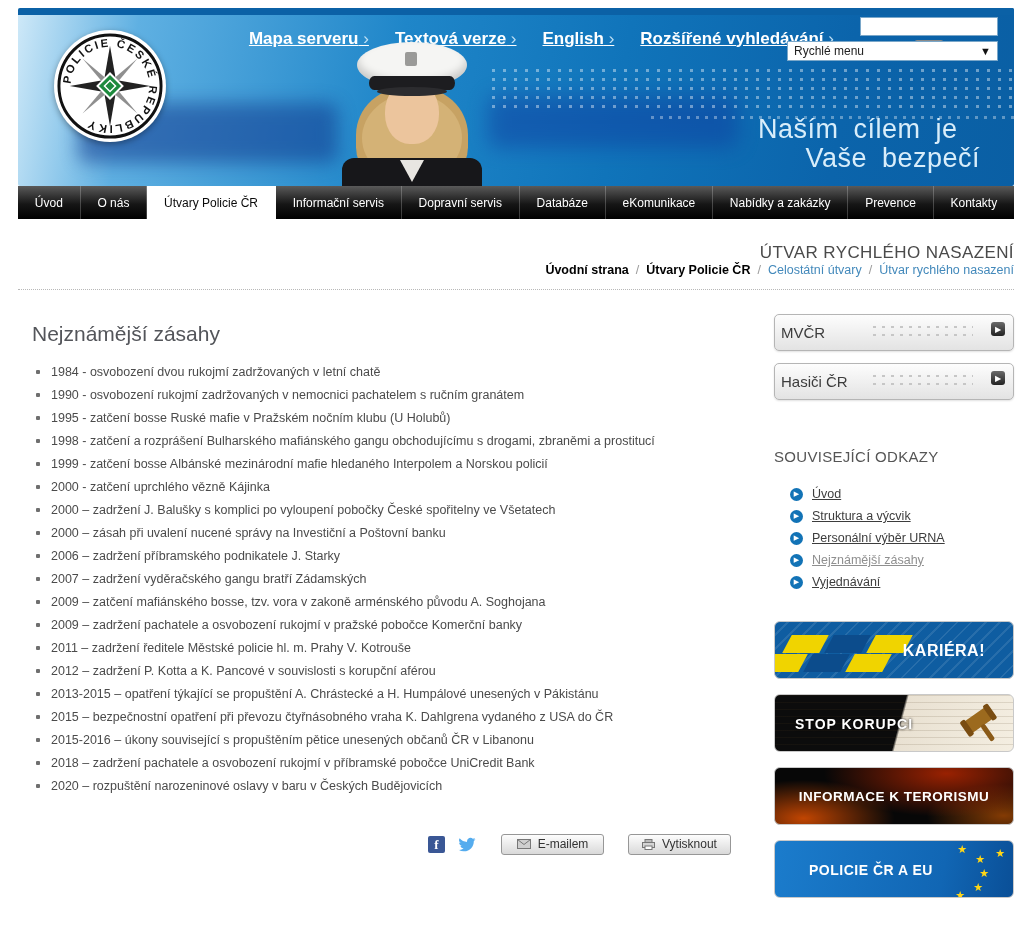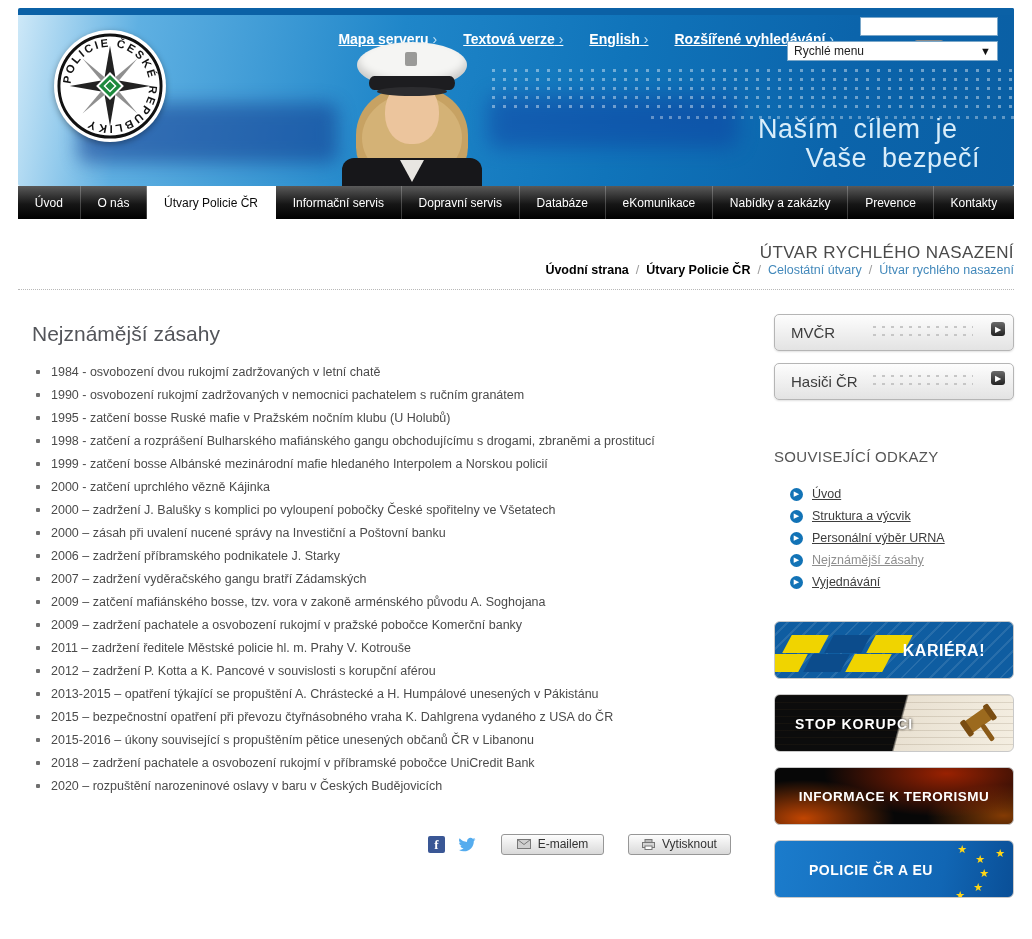--- a/index.html
+++ b/index.html
@@ -16,21 +16,21 @@
   .dots-a { position:absolute; left:470px; top:58px; width:530px; height:46px;
     background-image:radial-gradient(circle, rgba(255,255,255,.4) 1.5px, transparent 1.7px); background-size:11px 9px; }
   .dots-b { position:absolute; left:630px; top:105px; width:380px; height:9px;
     background-image:radial-gradient(circle, rgba(255,255,255,.35) 1.5px, transparent 1.7px); background-size:9px 9px; }
 
   .logo { position:absolute; left:36px; top:22px; width:112px; height:112px; background:#fff; border-radius:50%;
     box-shadow:0 2px 6px rgba(0,0,0,.35); display:flex; align-items:center; justify-content:center; }
   .logo svg { width:108px; height:108px; }
 
   .header-top { position:absolute; top:9px; left:0; right:16px; display:flex; justify-content:flex-end; align-items:center; gap:26px; }
-  .top-link { color:#fff; font-size:14px; font-weight:bold; text-decoration:underline; cursor:pointer; white-space:nowrap; }
+  .top-link { color:#fff; font-size:17px; font-weight:bold; text-decoration:underline; cursor:pointer; white-space:nowrap; }
   .top-link::after { content:" ›"; text-decoration:none; color:#bfe0f5; font-weight:normal; }
   .search-group { display:flex; align-items:center; gap:4px;flex-direction:column; }
   .search-input { width:138px; height:19px; border:1px solid #7aa7c9; background:#fff; font-size:12px; padding:0 4px; }
   .ok-btn { height:20px; min-width:30px; font-size:11px; color:#222; border:1px solid #8a8a8a; border-radius:3px;
     background:linear-gradient(#fefefe,#cfcfcf); cursor:pointer; }
   .quick-menu { position:absolute; top:33px; right:16px; width:211px; height:20px; background:#fff; border:1px solid #7aa7c9;
     font-size:12px; color:#222; display:flex; align-items:center; justify-content:space-between; padding:0 6px; cursor:pointer; }
   .quick-menu .chev { font-size:11px; color:#111; font-weight:bold; }
 
   .slogan { position:absolute; right:34px; bottom:12px; color:#d8edfa; text-align:center; line-height:1.1;
@@ -82,21 +82,21 @@
     display:flex; align-items:flex-end; justify-content:center; cursor:pointer; font-family:"Liberation Serif", serif; }
   .tw-icon { width:20px; height:17px; cursor:pointer; }
   .share-btn { display:flex; align-items:center; gap:7px; width:103px; height:21px; justify-content:center;
     border:1px solid #979797; border-radius:3px; background:linear-gradient(#fdfdfd,#d9d9d9); font-size:12px; color:#333;
     cursor:pointer; margin-left:12px; }
   .share-btn .mini { display:inline-flex; }
 
   
   .side-btn { position:relative; height:37px; border:1px solid #b5b5b5; border-radius:5px; margin-bottom:12px;
     background:linear-gradient(#fdfdfd,#e3e3e3); box-shadow:0 1px 2px rgba(0,0,0,.12); display:flex; align-items:center;
-    padding-left:16px; font-size:15px; color:#3c3c3c; cursor:pointer; }
+    padding-left:6px; font-size:15px; color:#3c3c3c; cursor:pointer; }
   .side-btn .texture { position:absolute; left:95px; right:40px; top:8px; bottom:8px;
     background-image:radial-gradient(circle, #c6c6c6 1.3px, transparent 1.5px); background-size:9px 8px; }
   .side-btn .chip { position:absolute; right:8px; top:7px; width:14px; height:14px; border-radius:3px;
     background:linear-gradient(#6a6a6a,#222); color:#fff; font-size:8px; display:flex; align-items:center; justify-content:center; }
 
   .related { margin-top:48px; }
   .related-heading { font-size:15px; color:#555; font-weight:normal; letter-spacing:.3px; }
   ul.related-links { list-style:none; margin:22px 0 0 16px; }
   ul.related-links li { display:flex; align-items:center; gap:9px; margin-bottom:8px; cursor:pointer; }
   .bullet-arrow { width:13px; height:13px; border-radius:50%; background:#1273b6; color:#fff; font-size:7px;

